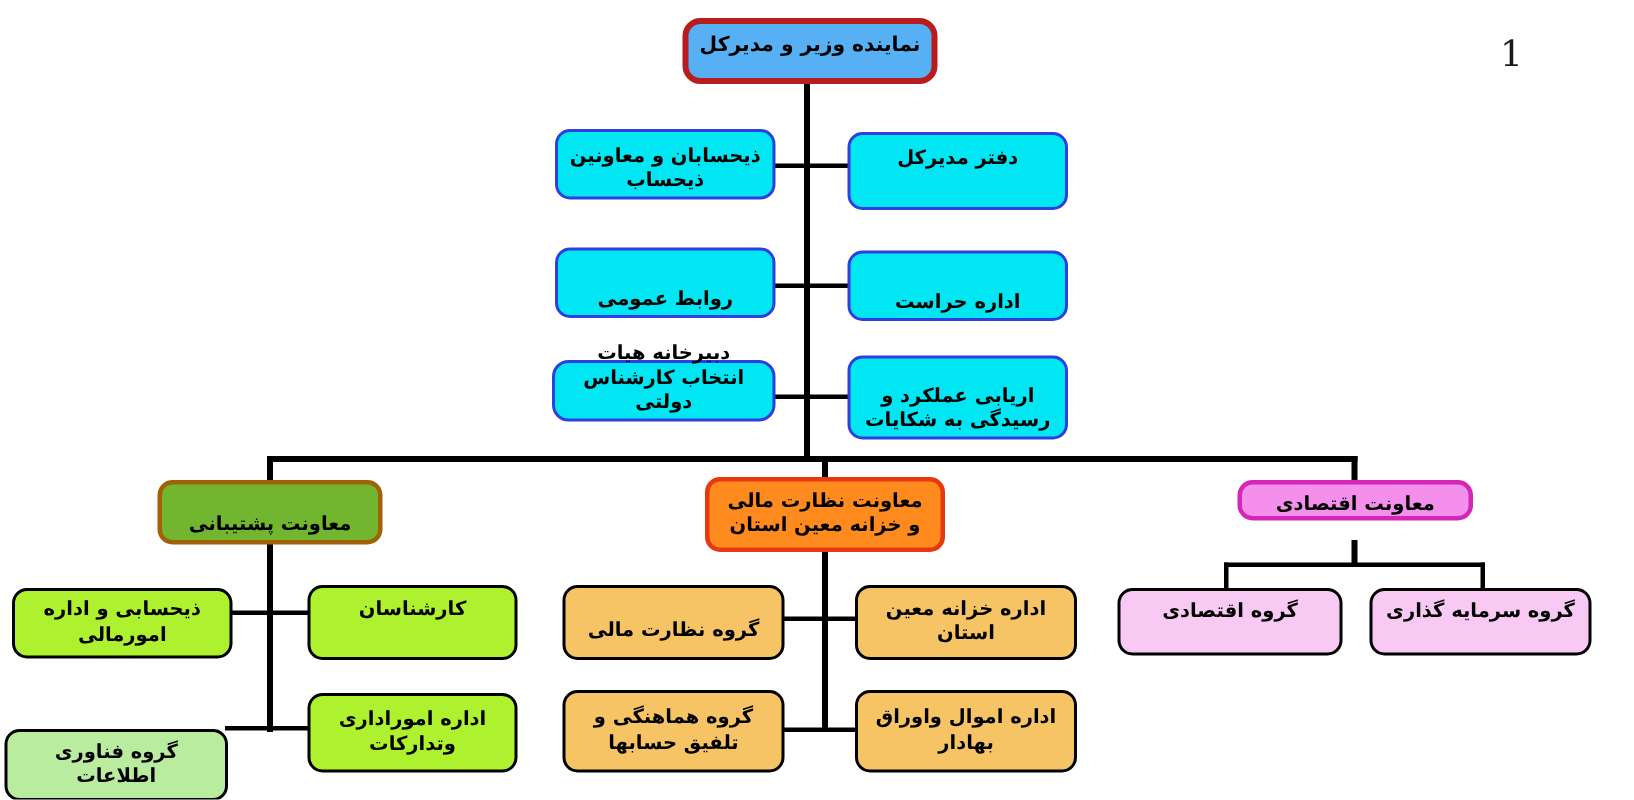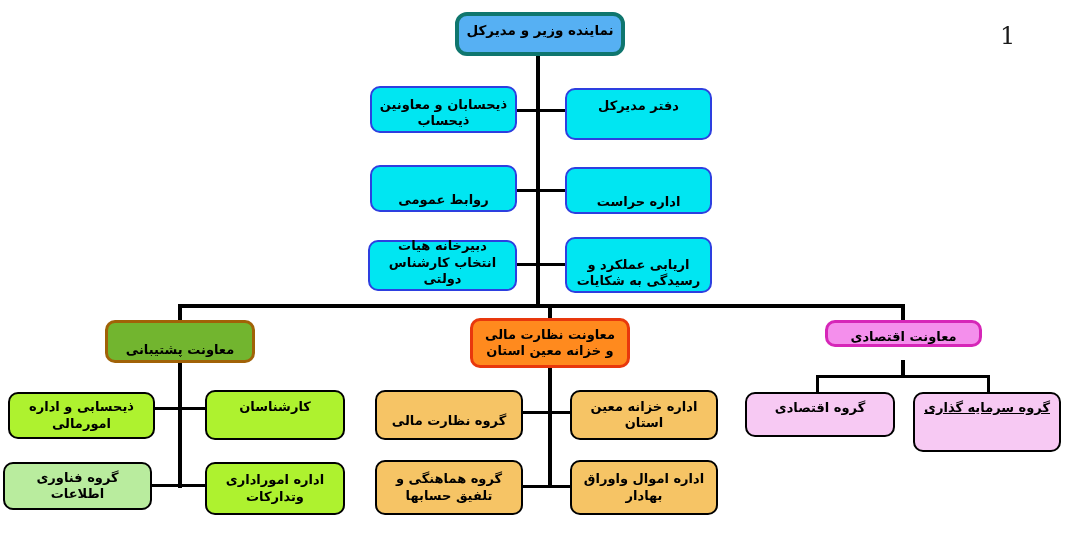--- a/index.html
+++ b/index.html
@@ -21,21 +21,21 @@
     font-weight:bold;
     color:#000;
     font-size:13px;
     line-height:1.25;
     border-radius:10px;
     box-sizing:border-box;
     padding:2px 6px;
   }
   .root{
     background:#56b0f3;
-    border:4px solid #0f766e;
+    border:4px solid #b91c1c;
     border-radius:12px;
     font-size:13.5px;
     align-items:flex-start;
     padding-top:6px;
   }
   .cyan{
     background:#00e6f2;
     border:2px solid #2d3fe0;
     align-items:flex-end;
   }
@@ -53,21 +53,21 @@
     border:3px solid #d626b8;
     align-items:flex-start;padding-top:6px;
   }
   .gy{
     background:#aef22f;
     border:2px solid #000;
   }
   .pg{
     background:#b9ec9e;
     border:2px solid #000;
-    align-items:flex-start;padding-top:6px;
+    align-items:flex-start;padding-top:6px;margin-top:24px;
   }
   .sand{
     background:#f6c465;
     border:2px solid #000;
   }
   .lpink{
     background:#f7c9f3;
     border:2px solid #000;
     align-items:flex-start;padding-top:6px;
   }
@@ -118,21 +118,21 @@
       <span>دفتر مدیرکل</span>
     </div>
 
   <div class="node cyan" style="left:370px;top:165px;width:147px;height:47px;">
       <span>روابط عمومی</span>
     </div>
   <div class="node cyan" style="left:565px;top:167px;width:147px;height:47px;">
       <span>اداره حراست</span>
     </div>
 
-  <div class="node cyan" style="left:368px;top:240px;width:149px;height:51px;">
+  <div class="node cyan" style="left:368px;top:240px;width:149px;height:41px;border-radius:11px;">
       <span>دبیرخانه هیات انتخاب کارشناس دولتی</span>
     </div>
   <div class="node cyan" style="left:565px;top:237px;width:147px;height:56px;">
       <span>اریابی عملکرد و رسیدگی به شکایات</span>
     </div>
 
   <div class="node dep-green" style="left:105px;top:320px;width:150px;height:43px;">
       <span>معاونت پشتیبانی</span>
     </div>
   <div class="node dep-orange" style="left:470px;top:318px;width:160px;height:50px;">
@@ -164,19 +164,19 @@
   <div class="node sand" style="left:375px;top:460px;width:148px;height:55px;">
       <span>گروه هماهنگی و تلفیق حسابها</span>
     </div>
   <div class="node sand" style="left:570px;top:460px;width:148px;height:55px;">
       <span>اداره اموال واوراق بهادار</span>
     </div>
 
   <div class="node lpink" style="left:745px;top:392px;width:150px;height:45px;">
       <span>گروه اقتصادی</span>
     </div>
-  <div class="node lpink" style="left:913px;top:392px;width:148px;height:60px;text-decoration:underline;">
+  <div class="node lpink" style="left:913px;top:392px;width:148px;height:45px;">
       <span>گروه سرمایه گذاری</span>
     </div>
 
   <div class="pagenum">1</div>
 
 </div>
 
 </body></html>

